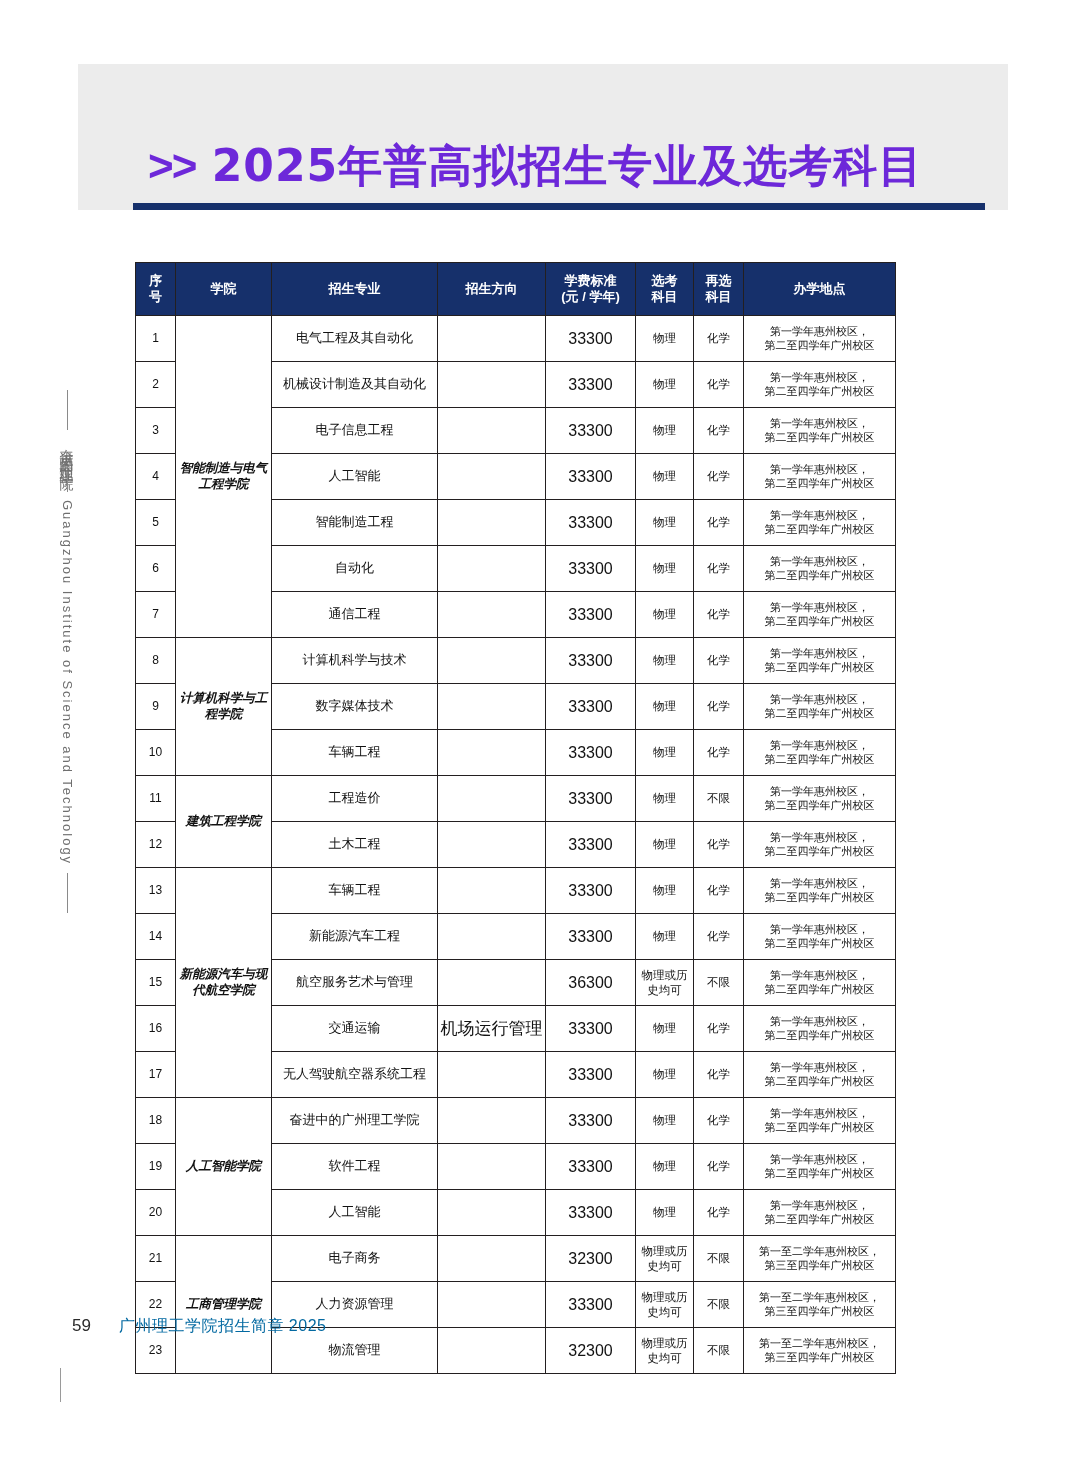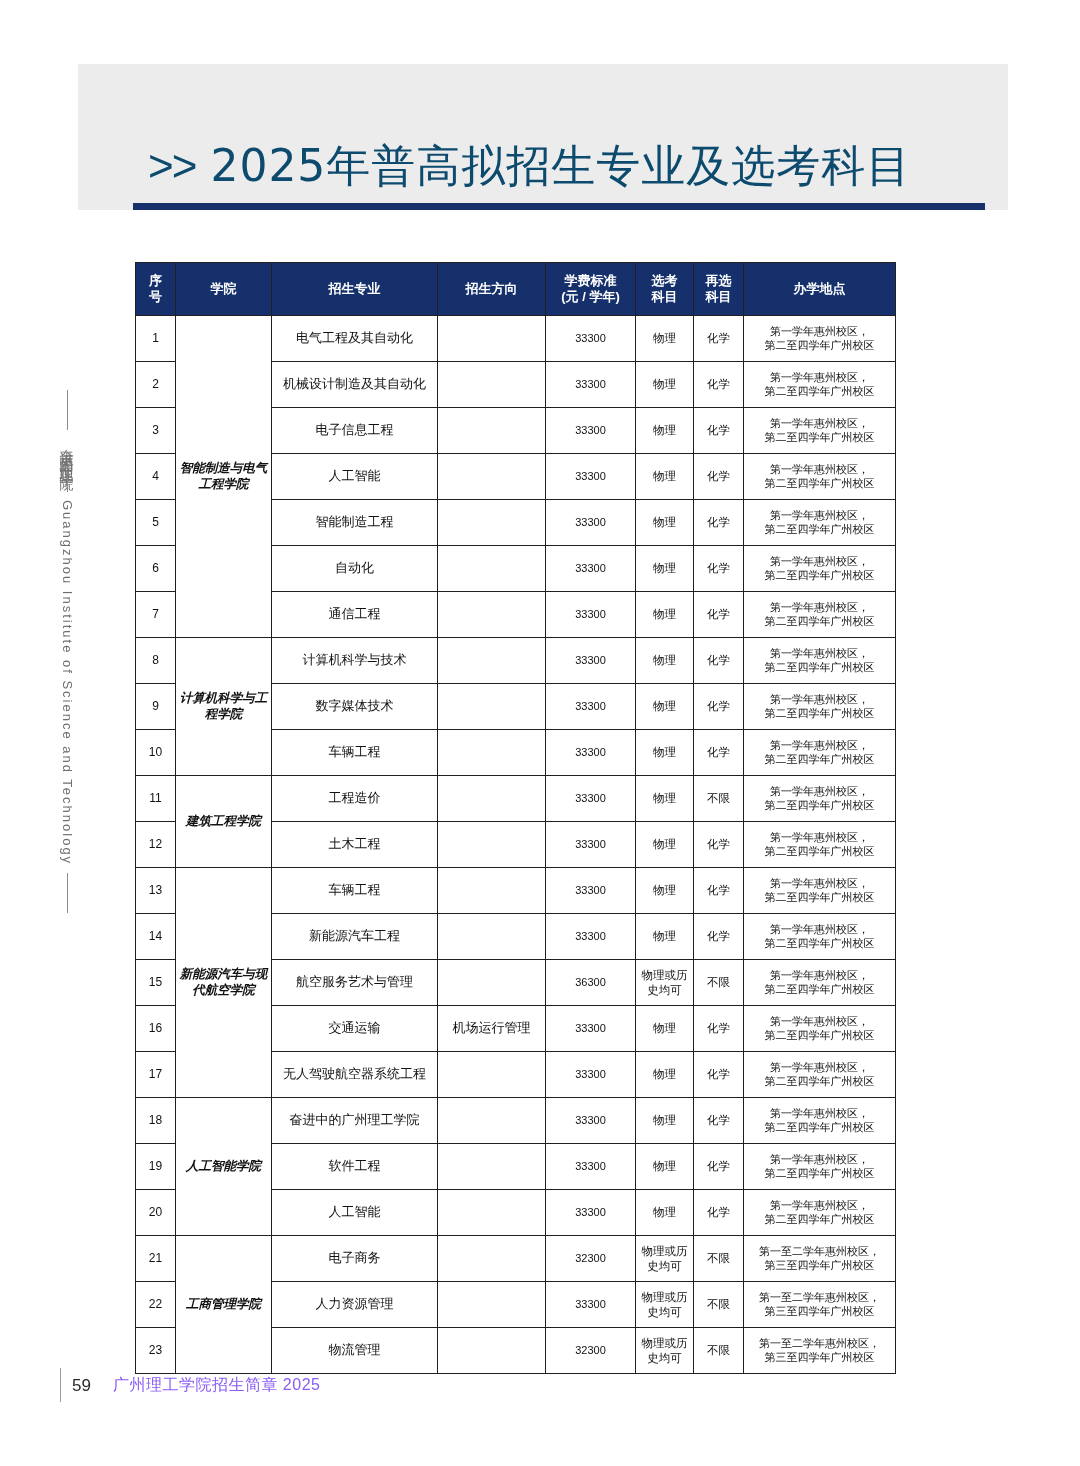--- a/index.html
+++ b/index.html
@@ -33,22 +33,22 @@
     top: 203px;
     width: 852px;
     height: 7px;
     background: #16306b;
   }
   .title {
     position: absolute;
     left: 148px;
     top: 137px;
     font-size: 44px;
-    font-weight: normal;
-    color: #0c4a6e;
+    font-weight: bold;
+    color: #6d28d9;
     letter-spacing: 1px;
     white-space: nowrap;
     font-family: "DejaVu Sans", "Liberation Sans", sans-serif;
   }
   .title .arrows {
     font-family: "Liberation Sans", sans-serif;
     letter-spacing: -2px;
   }
 
   
@@ -111,22 +111,22 @@
     padding: 3px 2px;
   }
   td.idx { height: 41px; font-size: 12px; }
   td.college {
     font-weight: bold;
     font-size: 12.5px;
     line-height: 1.35;
     font-style: italic;
   }
   td.major { font-size: 13px; }
-  td.dir { font-size: 13px; }
-  td.fee { font-size: 11px; }
+  td.dir { font-size: 17px; }
+  td.fee { font-size: 16px; }
   td.sub { font-size: 11.5px; line-height: 1.2; }
   td.place {
     font-size: 11px;
     text-align: left;
     padding-left: 5px;
     line-height: 1.28;
   }
   
   col.c-idx    { width: 40px; }
   col.c-col    { width: 96px; }
@@ -142,29 +142,29 @@
     position: absolute;
     left: 60px;
     top: 1368px;
     width: 1px;
     height: 34px;
     background: #9a9a9a;
   }
   .footer {
     position: absolute;
     left: 72px;
-    top: 1375px;
+    top: 1316px;
     font-size: 16px;
     color: #3a3a3a;
     display: flex;
-    align-items: center;
-    gap: 22px;
+    align-items: flex-start;
+    gap: 28px;
   }
   .footer .pg { font-size: 17px; color: #2b2b2b; }
-  .footer .ft { font-size: 16px; color: #8b5cf6; letter-spacing: 0.5px; }
+  .footer .ft { font-size: 16px; color: #0369a1; letter-spacing: 0.5px; }
 </style>
 </head>
 <body>
 
 <div class="page">
 
   <div class="header-band"></div>
 
   <div class="title">
     <span class="arrows">&gt;&gt;</span>

